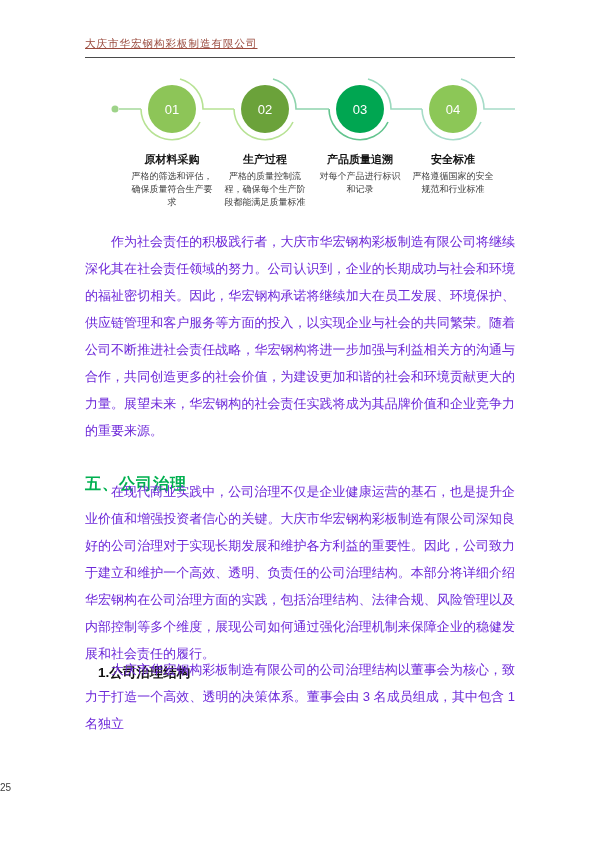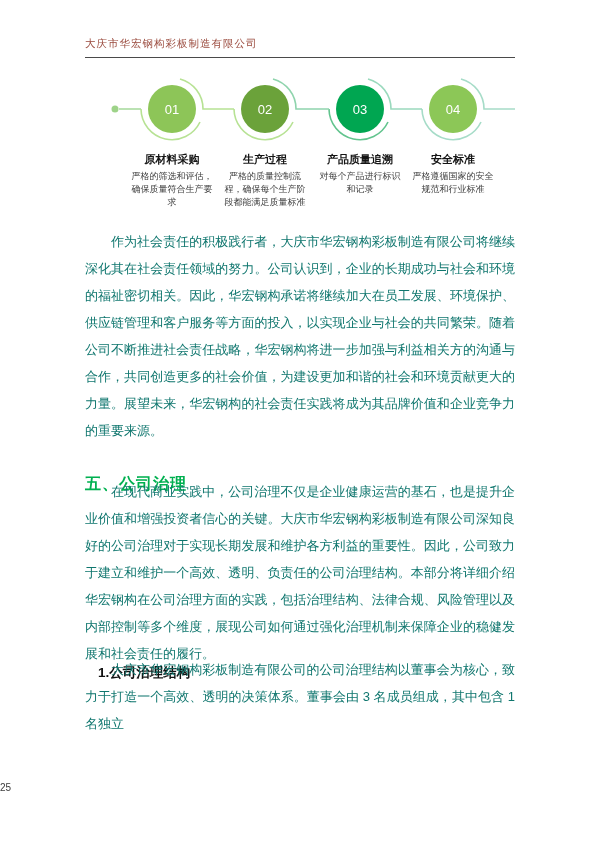--- a/index.html
+++ b/index.html
@@ -6,33 +6,33 @@
   body{
     width:600px;height:848px;position:relative;background:#ffffff;
     font-family:"Liberation Sans","DejaVu Sans",sans-serif;
     color:#262626;overflow:hidden;
   }
   .abs{position:absolute;}
   
   .doc-header{
     left:85px;top:37px;width:430px;
     font-size:10.5px;letter-spacing:1px;color:#9a4a3d;
-    padding-bottom:6px;border-bottom:1px solid #4a4a4a;
+    padding-bottom:6px;border-bottom:1px solid #4a4a4a;text-decoration:underline;
   }
   
   .diagram-svg{left:85px;top:76px;}
   .step-labels{left:85px;top:152px;width:430px;height:74px;}
   .step-label{position:absolute;width:88px;text-align:center;}
   .step-title{font-size:11px;font-weight:bold;color:#141414;margin-bottom:3px;}
   .step-desc{font-size:9px;line-height:13px;color:#3d3d3d;}
   
   .body-par{
     left:85px;width:430px;
     font-size:13px;line-height:27px;text-align:justify;
-    text-indent:2em;color:#0f766e;
+    text-indent:2em;color:#6d28d9;
   }
   .section-heading{
     left:85px;width:430px;
     font-size:16px;font-weight:bold;color:#00b050;letter-spacing:1px;
   }
   .sub-heading{
     left:68px;width:430px;padding-left:30px;box-sizing:border-box;
     font-size:13.5px;font-weight:bold;color:#111;
   }
   .page-number{

